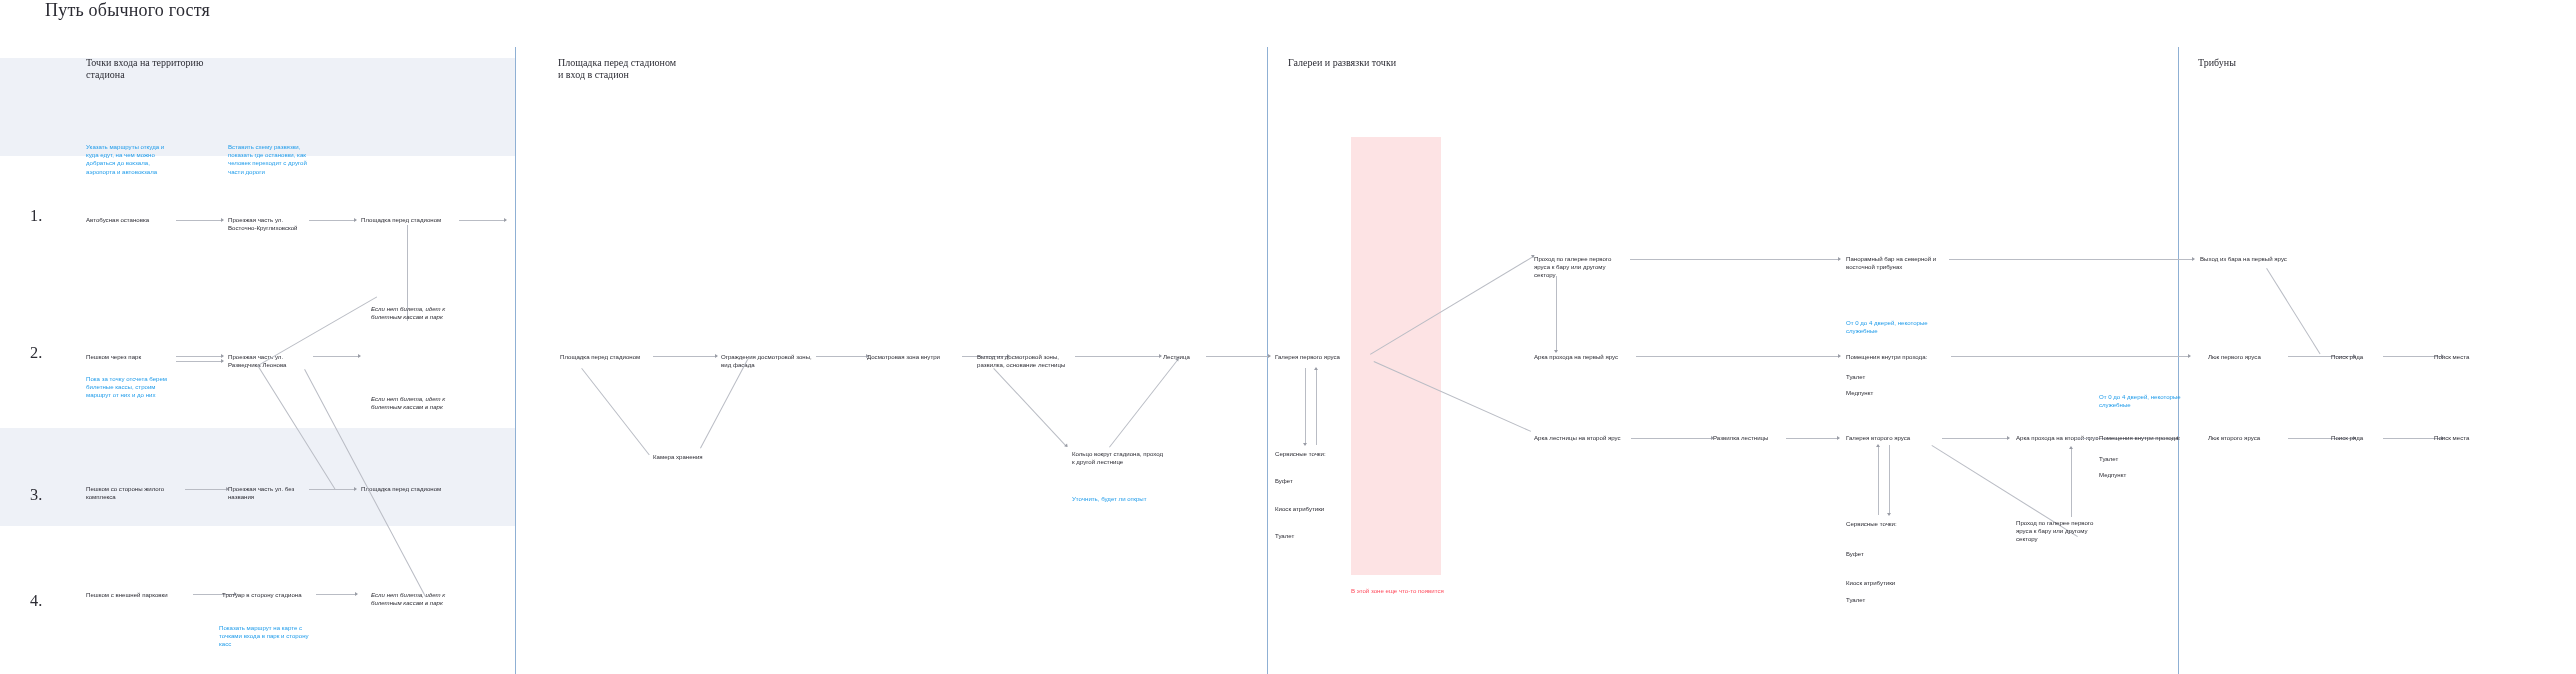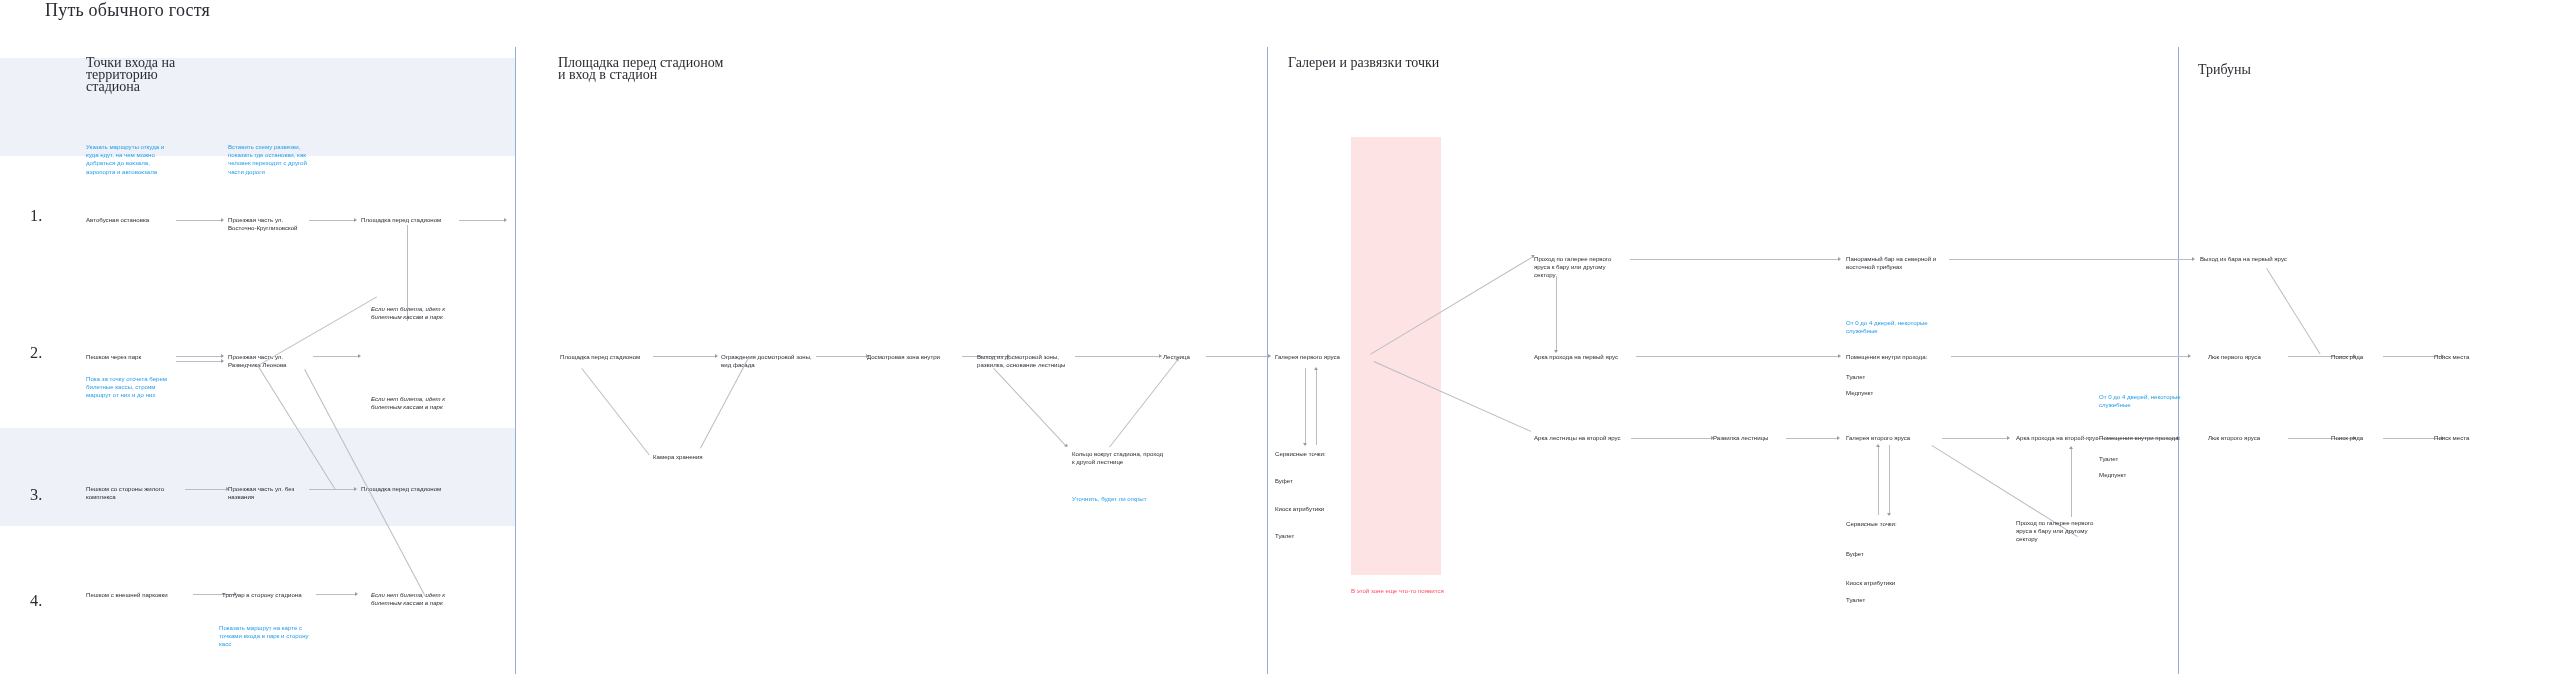--- a/index.html
+++ b/index.html
@@ -7,21 +7,21 @@
   #page{position:relative;width:2576px;height:674px;overflow:hidden;background:#fff;padding-left:44px;}
 
   
   .band{position:absolute;left:0;width:515px;background:#eef1f7;}
 
   
   #title{position:absolute;left:45px;top:0px;font-family:"Liberation Serif", serif;
          font-size:18px;color:#2b2b33;letter-spacing:0.2px;}
 
   
-  .col-head{position:absolute;font-family:"Liberation Serif", serif;font-size:14px;
+  .col-head{position:absolute;font-family:"Liberation Serif", serif;font-size:10px;
             line-height:12px;color:#2b2b33;}
 
   
   .vsep{position:absolute;width:1.2px;background:#8fb0d4;top:47px;height:627px;}
 
   
   .rownum{position:absolute;font-family:"Liberation Serif", serif;font-size:16.3px;color:#2b2b33;}
 
   
   .node{position:absolute;font-size:6.1px;line-height:8.2px;color:#2b2b33;}
@@ -58,21 +58,21 @@
 
   <div class="vsep" style="left:515px;"></div>
   <div class="vsep" style="left:1267px;"></div>
   <div class="vsep" style="left:2178px;"></div>
 
   <div class="col-head" style="left:86px;top:57px;width:155px;white-space:pre-line;">Точки входа на территорию
 стадиона</div>
   <div class="col-head" style="left:558px;top:57px;width:172px;white-space:pre-line;">Площадка перед стадионом
 и вход  в стадион</div>
   <div class="col-head" style="left:1288px;top:57px;width:189px;white-space:pre-line;">Галереи и развязки точки</div>
-  <div class="col-head" style="left:2198px;top:57px;width:172px;white-space:pre-line;margin-top:7px;">Трибуны</div>
+  <div class="col-head" style="left:2198px;top:57px;width:172px;white-space:pre-line;">Трибуны</div>
 
   <div id="pinkbox" style="left:1351px;top:137px;height:438px;width:90px;"></div>
   <div class="note red" style="left:1351px;top:587px;width:172px;">В этой зоне еще что-то появится</div>
 
   <div class="rownum" style="left:30px;top:206px;">1.</div>
   <div class="rownum" style="left:30px;top:343px;">2.</div>
   <div class="rownum" style="left:30px;top:485px;">3.</div>
   <div class="rownum" style="left:30px;top:591px;">4.</div>
 
   <div class="note" style="left:86px;top:143px;width:90px;">Указать маршруты откуда и куда едут, на чем можно добраться до вокзала, аэропорта и автовокзала</div>

